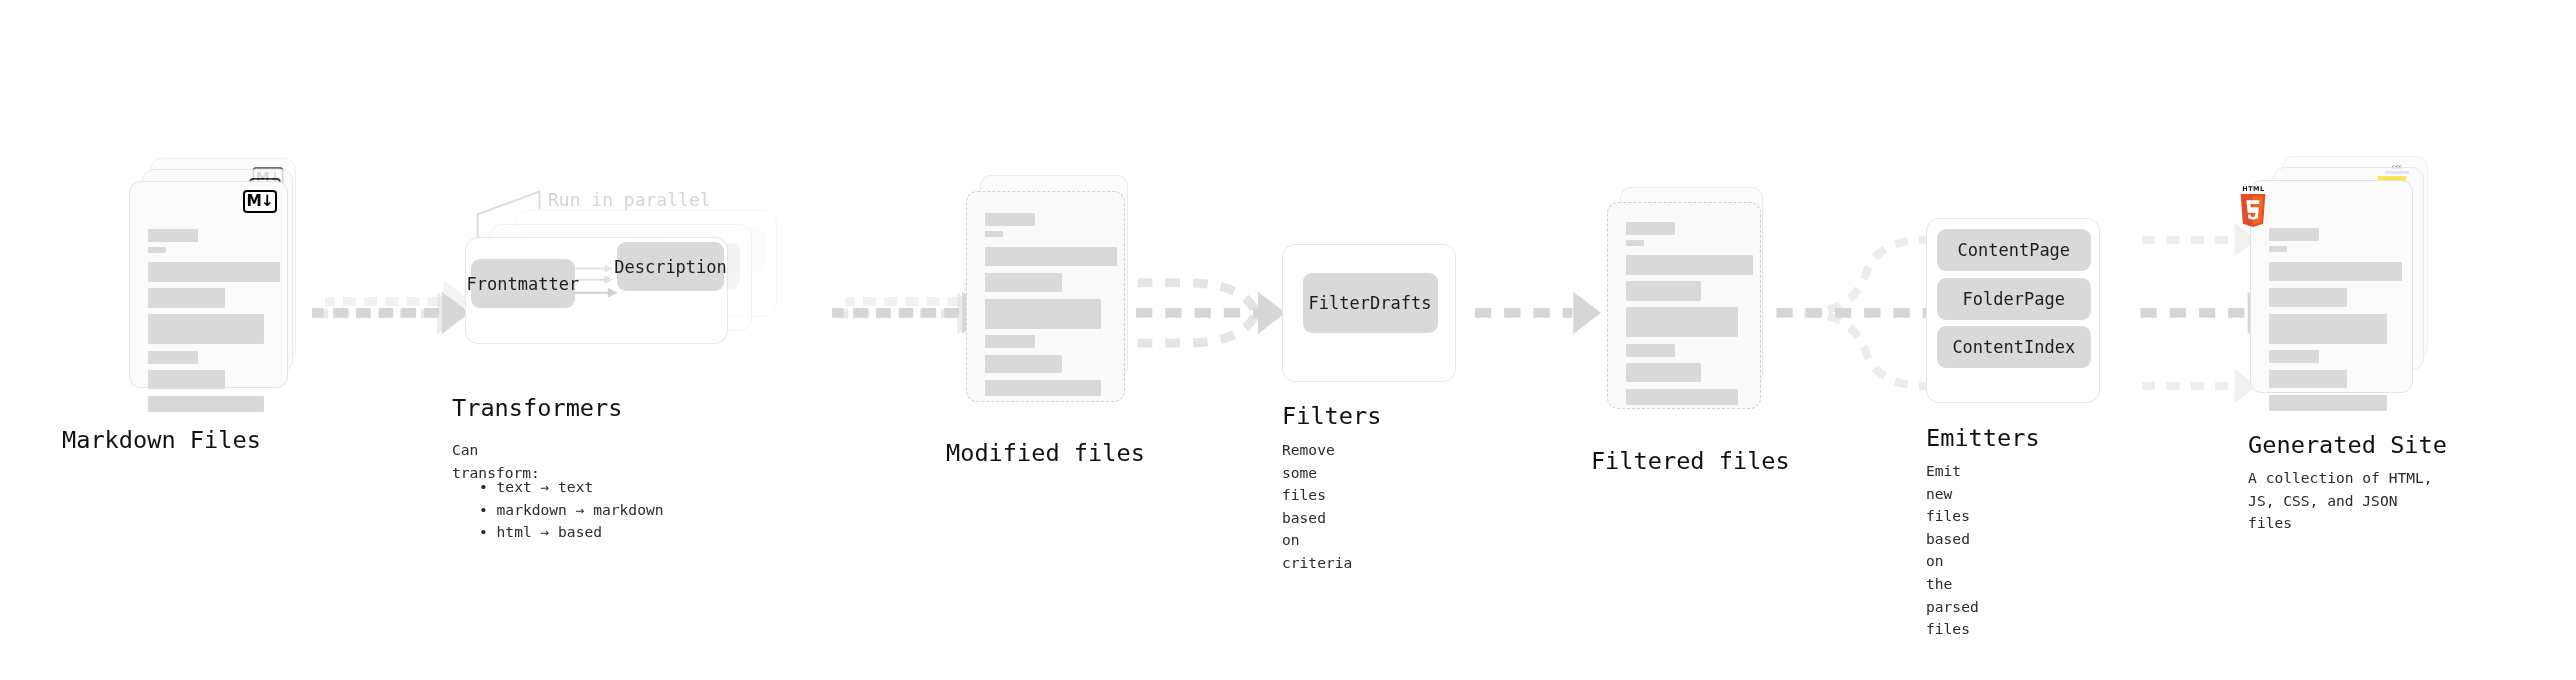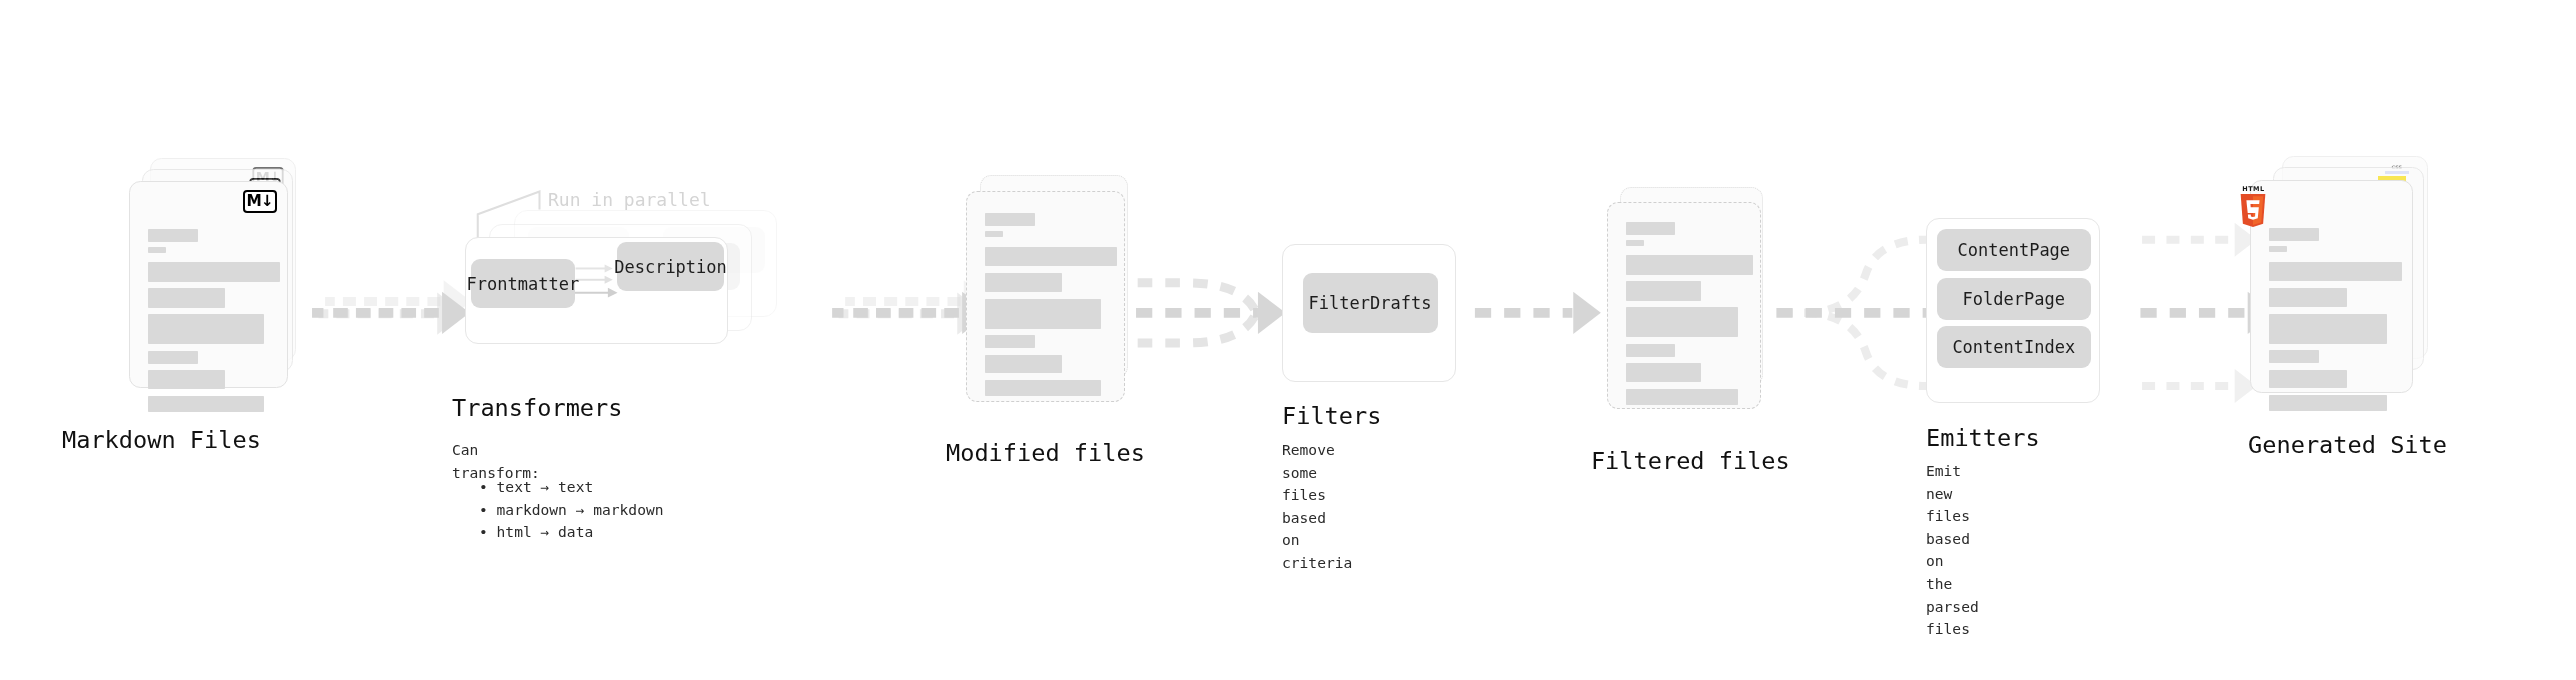--- a/index.html
+++ b/index.html
@@ -288,21 +288,21 @@
       <div class="chip" style="left:151px; top:4px; width:107px; height:49px;">Description</div>
     </div>
 
     <div class="title" style="left:0px; top:207px;">Transformers</div>
 
     <div class="sub" style="left:0px; top:252px;">Can transform:</div>
 
     <ul class="bullets" style="left:13px; top:275px;">
       <li>text → text</li>
       <li>markdown → markdown</li>
-      <li>html → data</li>
+      <li>html → based</li>
     </ul>
   </div>
 
   <div class="node" style="left:959px; top:175px;">
     <div class="doc-stack" style="width:179px; height:215px;">
 
       <div class="doc-card dotted ghost2" style="left:21px; top:0px; width:148px; height:203px;"></div>
 
       <div class="doc-card dashed" style="left:6.5px; top:16.3px; width:159px; height:211px;">
         <div class="doc-lines" style="top:21px;">
@@ -401,16 +401,18 @@
           <div class="doc-line" style="width:118px; height:30px; margin-bottom:6.5px;"></div>
           <div class="doc-line" style="width:50px; height:13px; margin-bottom:6.5px;"></div>
           <div class="doc-line" style="width:78px; height:18.7px; margin-bottom:6.5px;"></div>
           <div class="doc-line" style="width:118px; height:16.3px;"></div>
         </div>
       </div>
     </div>
 
     <div class="title" style="left:8.1px; top:275px;">Generated Site</div>
 
+    <div class="sub" style="left:8.1px; top:311px;">A collection of HTML,
+JS, CSS, and JSON files</div>
   </div>
 
 </div>
 
 
 </body></html>

